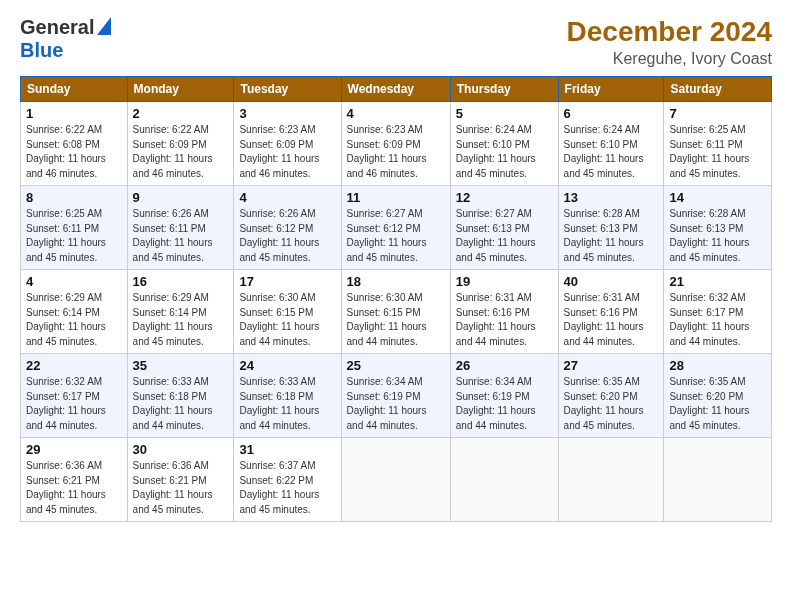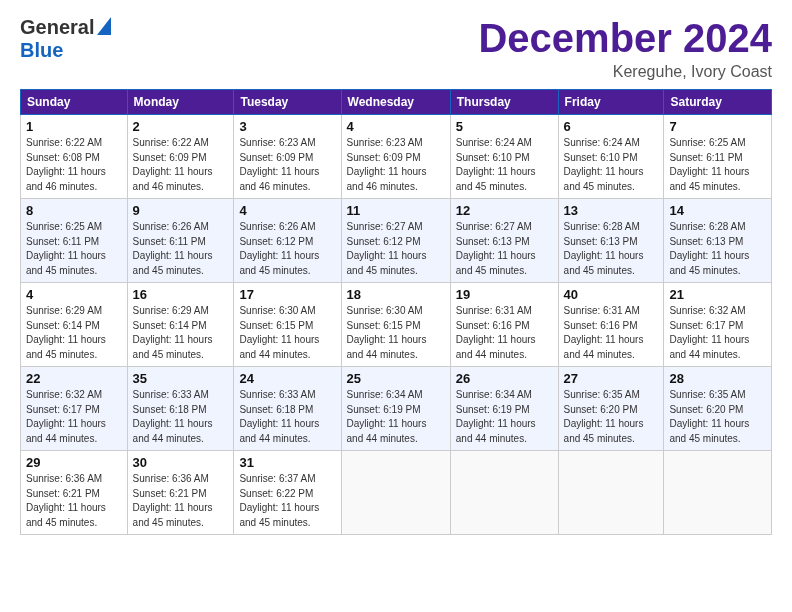--- a/index.html
+++ b/index.html
@@ -29,37 +29,37 @@
       align-items: flex-start;
     }
     .logo-row {
       display: flex;
       align-items: center;
     }
     .title-block {
       text-align: right;
     }
     .month-title {
-      font-size: 40px;
+      font-size: 28px;
       font-weight: bold;
-      color: #4c1d95;
+      color: #a16207;
     }
     .location {
       font-size: 16px;
       color: #555;
       margin-top: 2px;
     }
     .calendar {
       flex: 1;
       border-collapse: collapse;
       width: 100%;
       font-size: 10.5px;
     }
     .calendar th {
-      background: #4c1d95;
+      background: #a16207;
       color: #fff;
       text-align: left;
       padding: 5px 6px;
       font-size: 12px;
       font-weight: bold;
       border: 1px solid #1565c0;
     }
     .calendar td {
       border: 1px solid #ccc;
       vertical-align: top;

